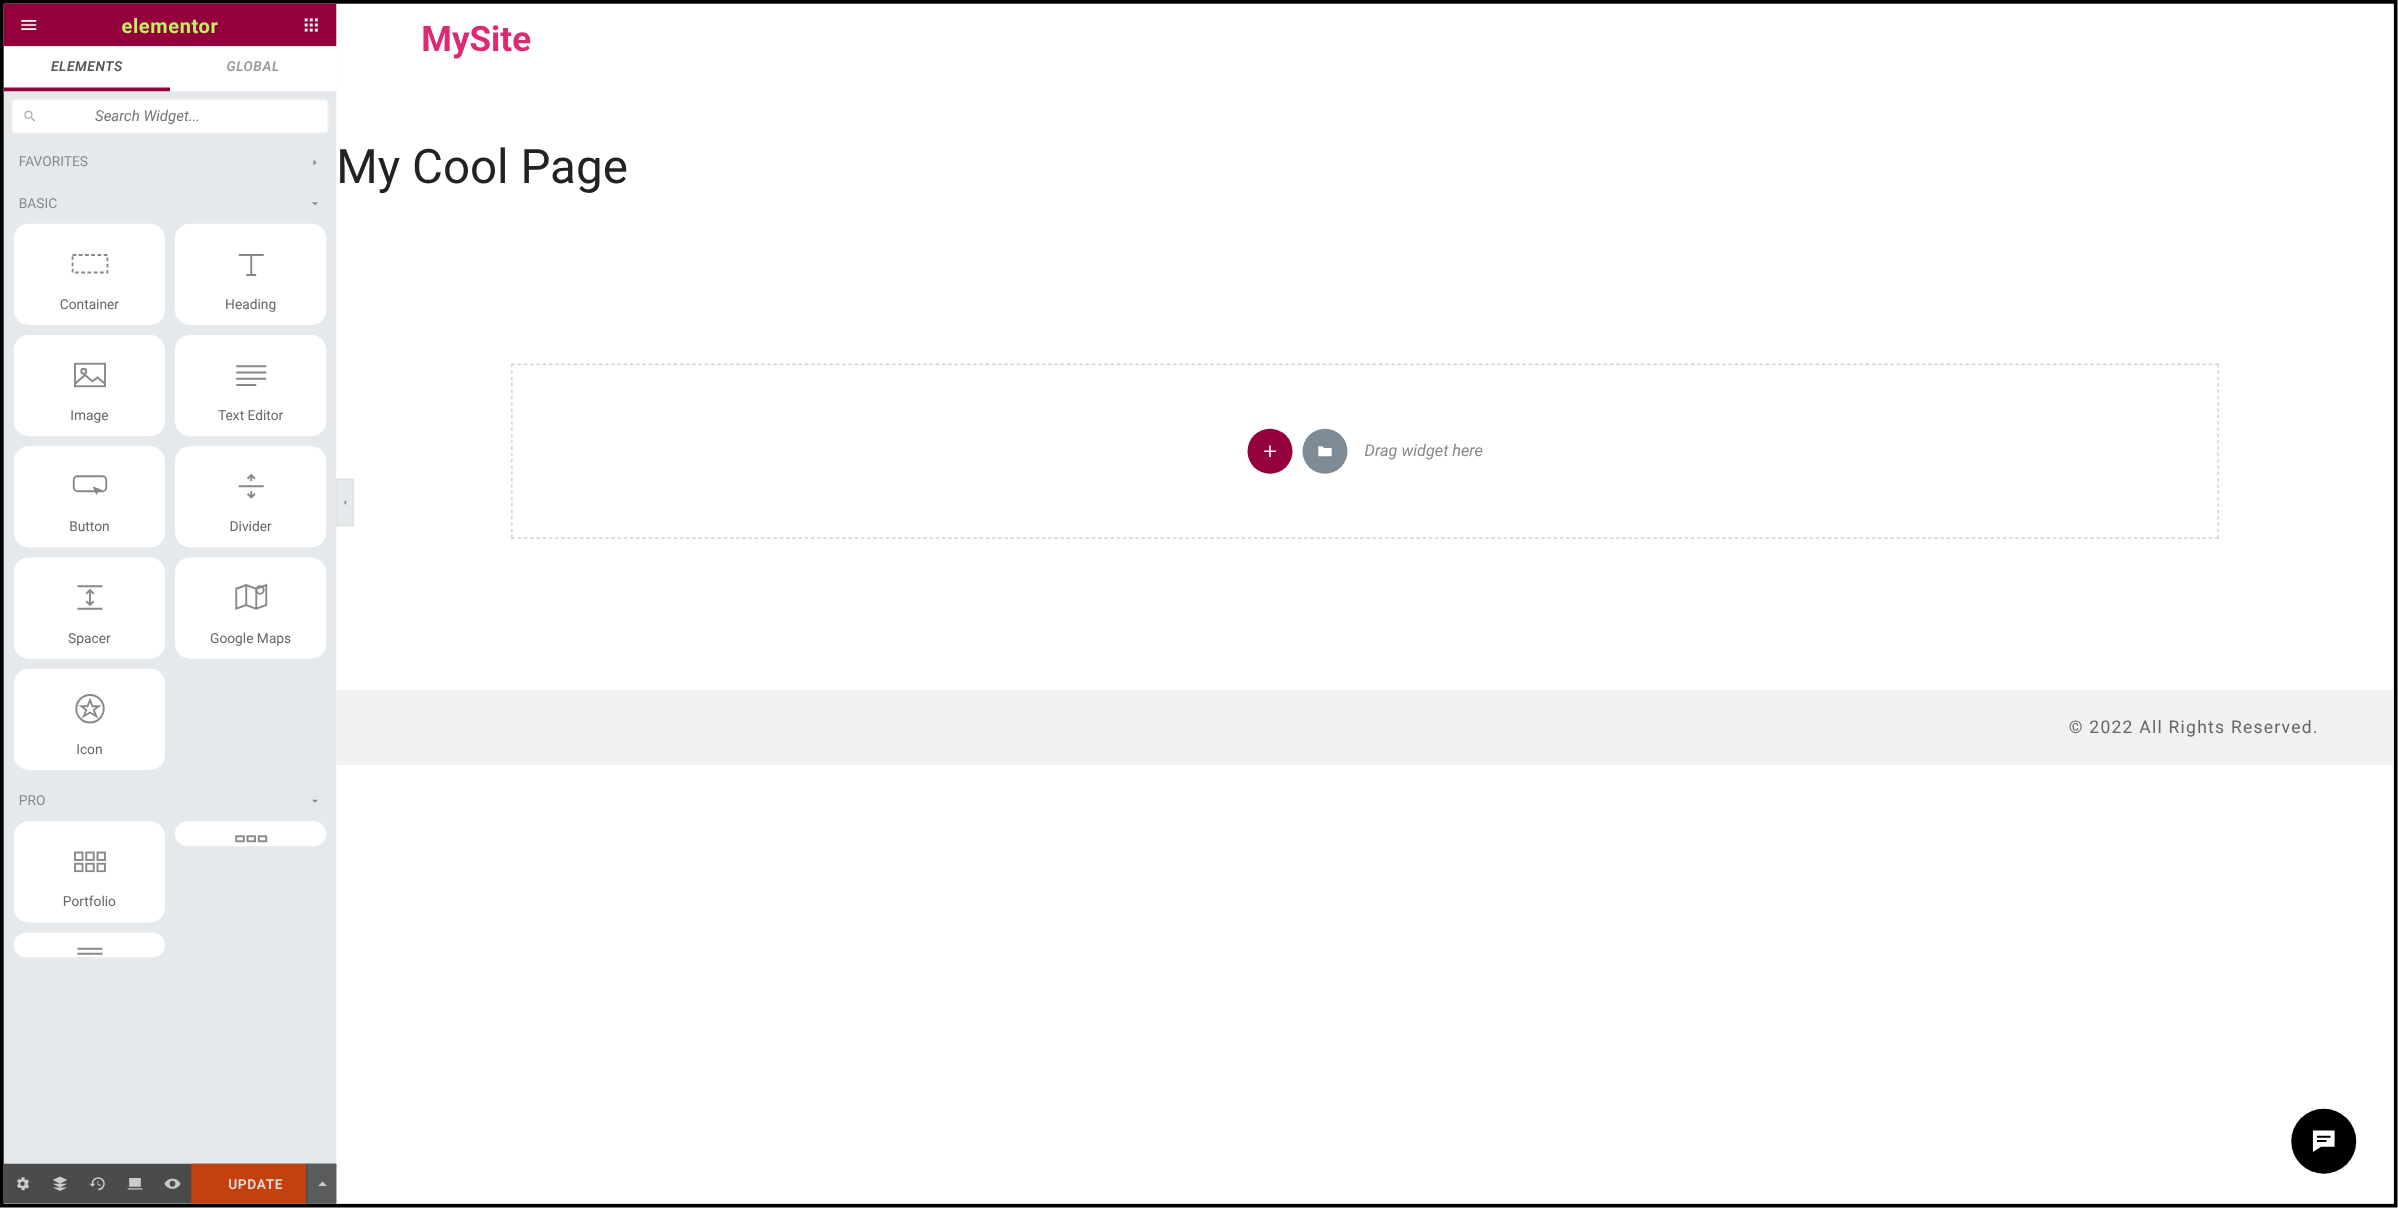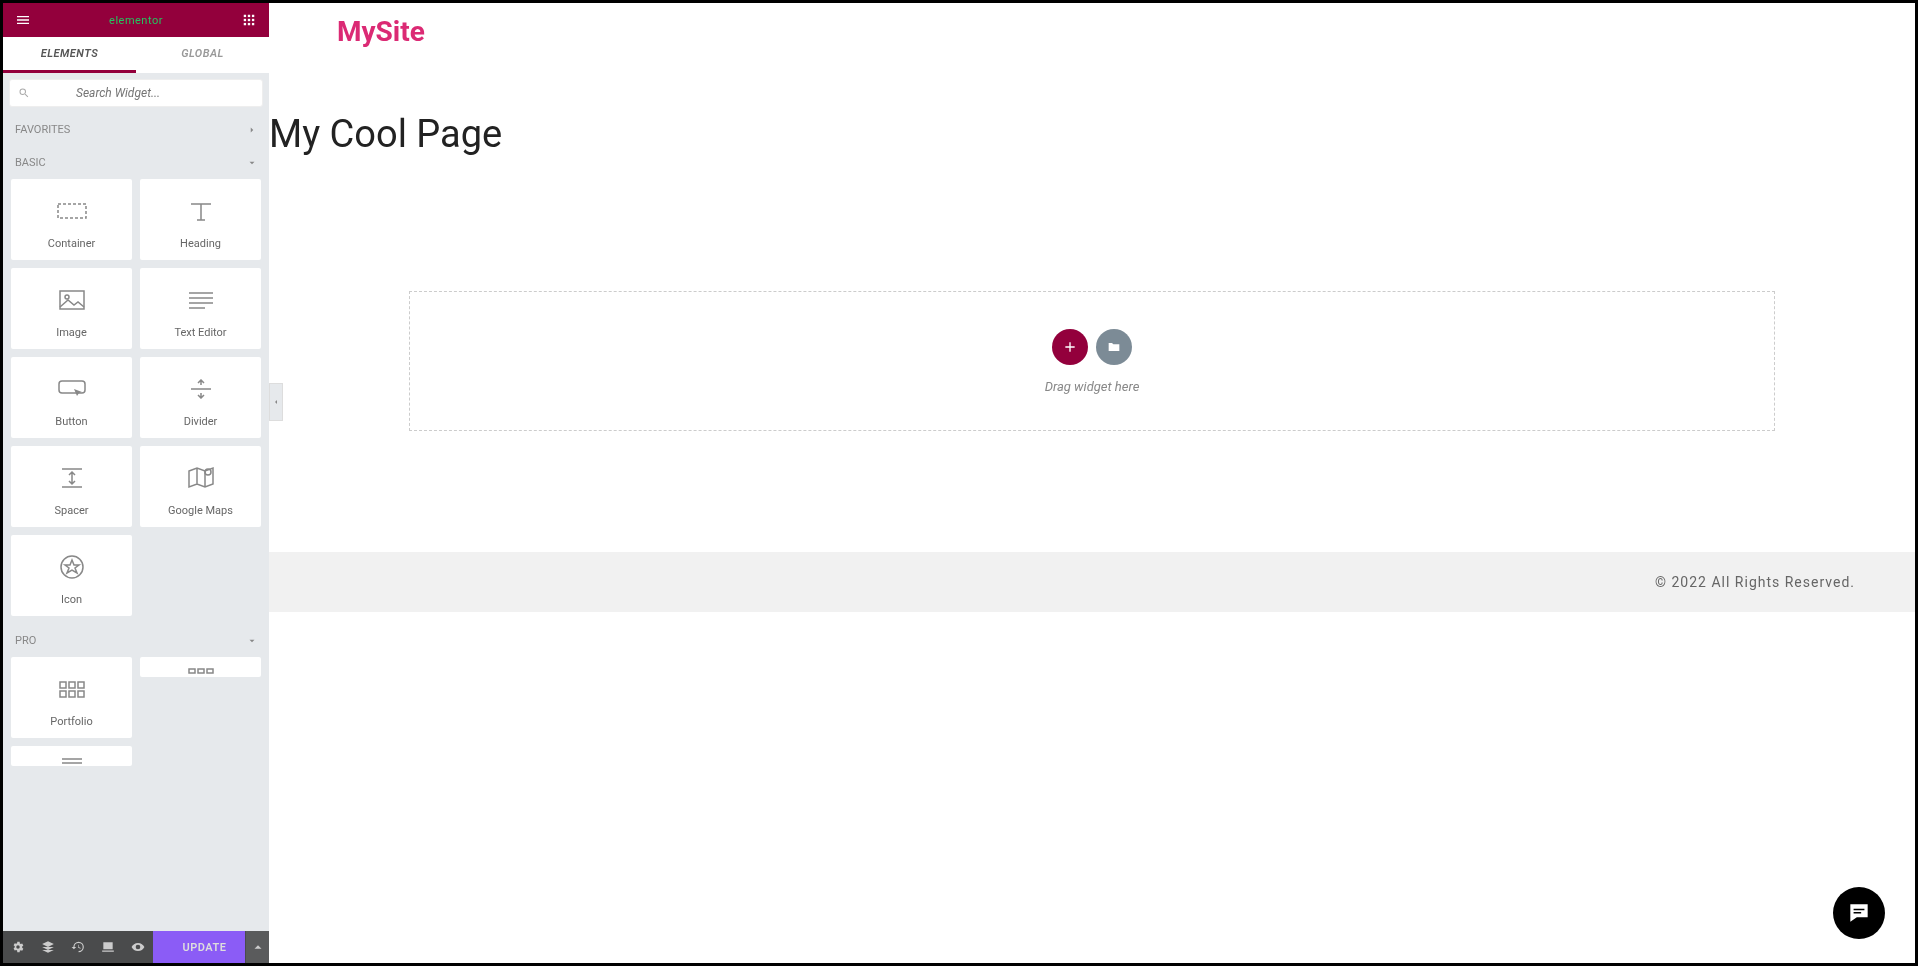--- a/index.html
+++ b/index.html
@@ -4,57 +4,57 @@
 <style>
 * { margin: 0; padding: 0; box-sizing: border-box; font-family: -apple-system, BlinkMacSystemFont, "Segoe UI", Roboto, Arial, sans-serif; }
 html, body { width: 100%; height: 100%; }
 body { background: #fff; border: 3px solid #000; overflow: hidden; }
 
 .app { display: flex; height: 100%; position: relative; }
 
 
 .sidebar { width: 266px; background: #e6e9ec; display: flex; flex-direction: column; position: relative; }
 .sidebar-header { height: 34px; background: #93003c; display: flex; align-items: center; justify-content: space-between; padding: 0 10px; }
-.sidebar-header .logo { color: #22c55e; font-weight: 400; font-size: 11px; letter-spacing: .5px; }
+.sidebar-header .logo { color: #bef264; font-weight: 700; font-size: 16px; letter-spacing: .5px; }
 .sidebar-header .icon-btn { width: 20px; height: 20px; display: flex; align-items: center; justify-content: center; cursor: pointer; }
 .sidebar-header svg { fill: #fff; }
 
 .tabs { display: flex; background: #fff; }
 .tab { flex: 1; text-align: center; padding: 10px 0; font-size: 11px; font-weight: 600; color: #999; letter-spacing: .5px; cursor: pointer; border-bottom: 3px solid transparent; font-style: italic; }
 .tab.active { color: #555; border-bottom: 3px solid #93003c; }
 
 .search { margin: 6px; background: #fff; border: 1px solid #eee; border-radius: 3px; display: flex; align-items: center; padding: 6px 8px; gap: 40px; }
 .search svg { fill: #aaa; width: 12px; height: 12px; margin-right: 6px; }
 .search input { border: none; outline: none; font-size: 12px; font-style: italic; color: #999; flex: 1; background: transparent; }
 
 .cat { padding: 10px 12px; font-size: 11px; color: #888; display: flex; align-items: center; justify-content: space-between; cursor: pointer; gap: 20px; }
 .cat svg { fill: #888; width: 10px; height: 10px; }
 
 .widgets-scroll { flex: 1; overflow-y: auto; }
 .widget-grid { display: grid; grid-template-columns: 1fr 1fr; gap: 8px; padding: 0 8px 8px 8px; }
-.widget { background: #fff; border-radius: 2px; display: flex; flex-direction: column; align-items: center; justify-content: center; padding: 14px 0 10px 0; cursor: grab; }
+.widget { background: #fff; border-radius: 12px; display: flex; flex-direction: column; align-items: center; justify-content: center; padding: 14px 0 10px 0; cursor: grab; }
 .widget .wicon { height: 36px; display: flex; align-items: center; justify-content: center; }
 .widget .wicon svg { stroke: #888; fill: none; stroke-width: 1.5; }
 .widget .wlabel { font-size: 11px; color: #666; margin-top: 8px; }
 
 .sidebar-footer { height: 32px; background: #4a4b4c; display: flex; align-items: center; }
 .sidebar-footer .fbtn { width: 30px; height: 32px; display: flex; align-items: center; justify-content: center; cursor: pointer; }
 .sidebar-footer svg { fill: #ccc; width: 14px; height: 14px; }
-.sidebar-footer .update { flex: 1; font-size: 11px; font-weight: 600; color: #ddd; letter-spacing: .5px; cursor: pointer; background: #8b5cf6; height: 100%; display: flex; align-items: center; justify-content: center; padding-left: 11px; }
+.sidebar-footer .update { flex: 1; font-size: 11px; font-weight: 600; color: #ddd; letter-spacing: .5px; cursor: pointer; background: #c2410c; height: 100%; display: flex; align-items: center; justify-content: center; padding-left: 11px; }
 .sidebar-footer .caret-up { width: 24px; background: #5a5b5c; height: 100%; display: flex; align-items: center; justify-content: center; cursor: pointer; border-left: 1px solid #4a4b4c; }
 
 .collapse-handle { position: absolute; top: 380px; right: -14px; width: 14px; height: 38px; background: #e6e9ec; border: 1px solid #ddd; display: flex; align-items: center; justify-content: center; cursor: pointer; z-index: 20; }
 .collapse-handle svg { fill: #888; width: 8px; height: 8px; }
 
 
 .canvas { flex: 1; display: flex; flex-direction: column; background: #fff; gap: 15px; }
 .site-title { color: #db2a74; font-size: 28px; font-weight: 700; padding: 12px 0 8px 68px; }
 .page-title { color: #222; font-size: 38px; font-weight: 400; padding: 4px 0 10px 0; margin-top: 37px; }
 
-.drop-area { margin: 110px 140px 0 140px; border: 1px dashed #ccc; height: 140px; display: flex; flex-direction: column; align-items: center; justify-content: center; gap: 14px; }
+.drop-area { margin: 110px 140px 0 140px; border: 1px dashed #ccc; height: 140px; display: flex; flex-direction: row; align-items: center; justify-content: center; gap: 14px; }
 .drop-buttons { display: flex; gap: 8px; }
 .circle-btn { width: 36px; height: 36px; border-radius: 50%; display: flex; align-items: center; justify-content: center; cursor: pointer; }
 .circle-btn.add { background: #93003c; }
 .circle-btn.folder { background: #7c8b96; }
 .circle-btn svg { fill: #fff; width: 16px; height: 16px; }
 .drop-text { font-size: 13px; color: #888; font-style: italic; }
 
 .site-footer { margin-top: 106px; background: #f1f1f1; padding: 22px 60px; text-align: right; color: #666; font-size: 14px; letter-spacing: 1px; }
 
 

